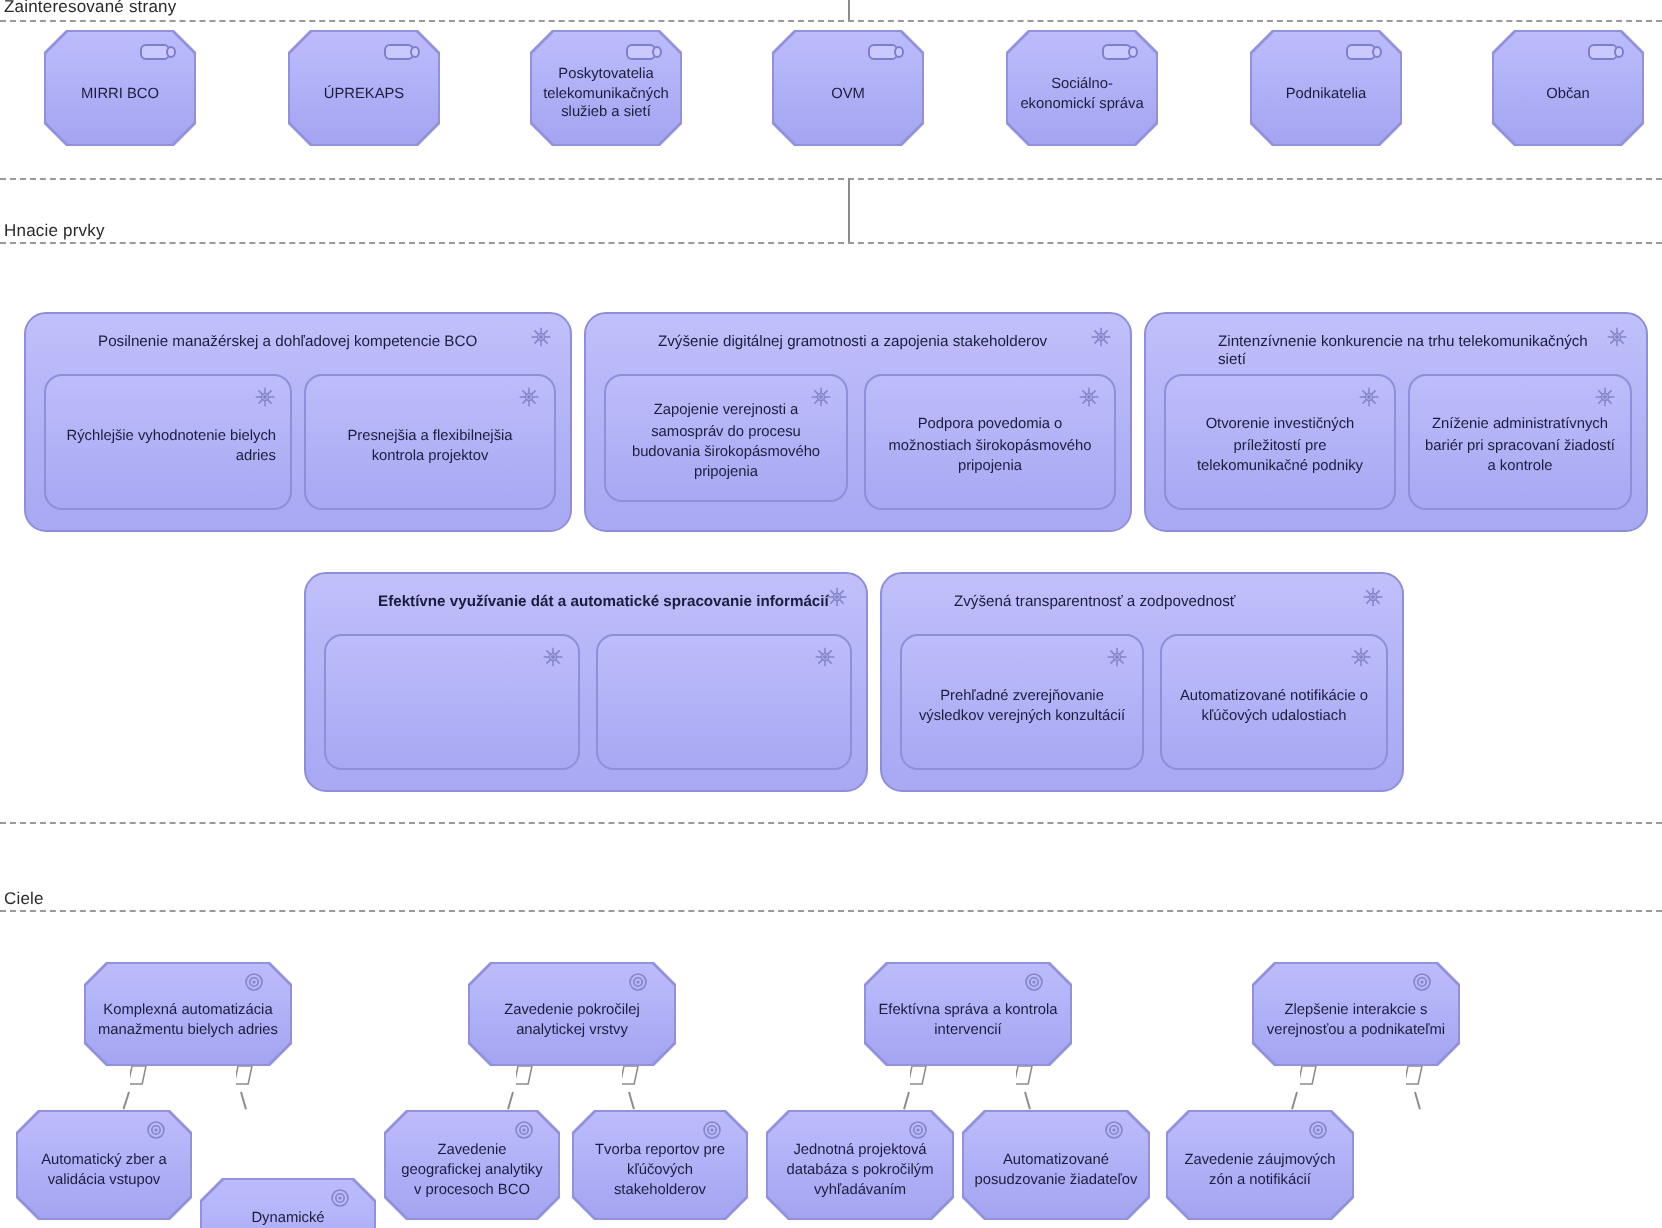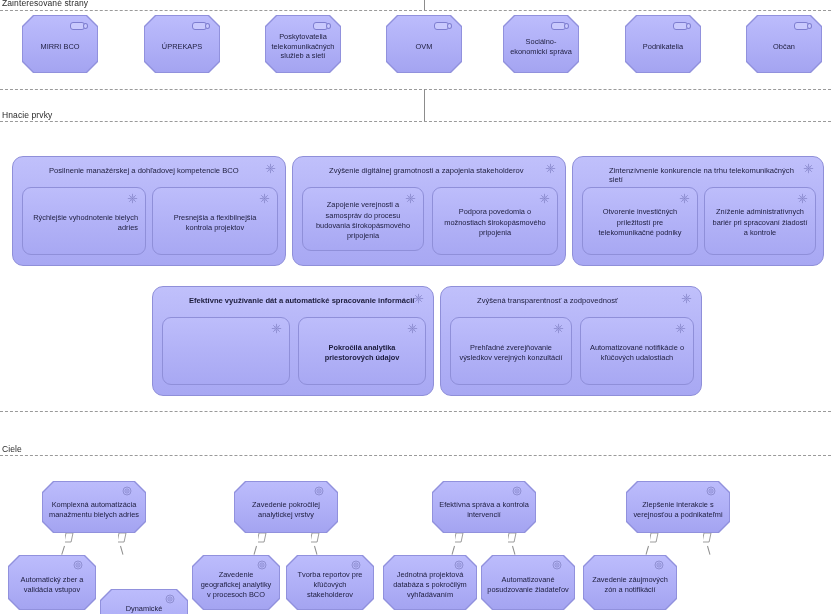--- a/index.html
+++ b/index.html
@@ -403,21 +403,20 @@
               <line x1="10" y1="13.5" x2="10" y2="18.5"></line>
           <line x1="1.5" y1="10" x2="6.5" y2="10"></line>
               <line x1="13.5" y1="10" x2="18.5" y2="10"></line>
           <line x1="4" y1="4" x2="7.6" y2="7.6"></line>
               <line x1="12.4" y1="12.4" x2="16" y2="16"></line>
           <line x1="16" y1="4" x2="12.4" y2="7.6"></line>
               <line x1="7.6" y1="12.4" x2="4" y2="16"></line>
         </g>
           </svg>
       </span>
-      <span>Pokročilá analytika priestorových údajov</span>
     </div>
   </div>
 
   <div class="group-box" style="left:440px;top:286px;width:262px;height:110px;">
     <span class="driver-icon" style="top:6px;right:9px;">
       <svg viewBox="0 0 20 20">
           <g stroke="#8585c8" stroke-width="1.4" fill="none">
         <circle cx="10" cy="10" r="3.2"></circle>
             <circle cx="10" cy="10" r="1.1" fill="#8585c8"></circle>
         <line x1="10" y1="1.5" x2="10" y2="6.5"></line>

